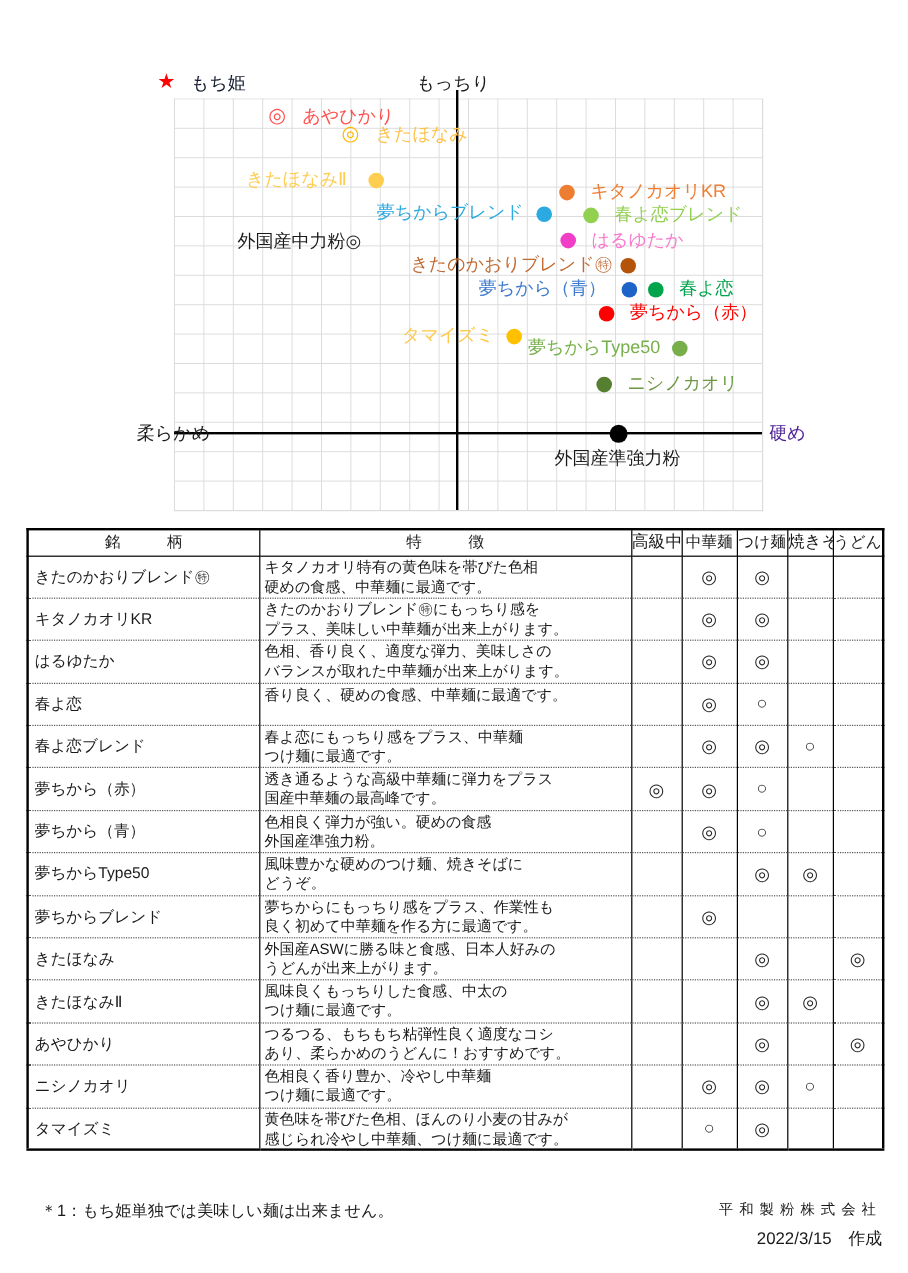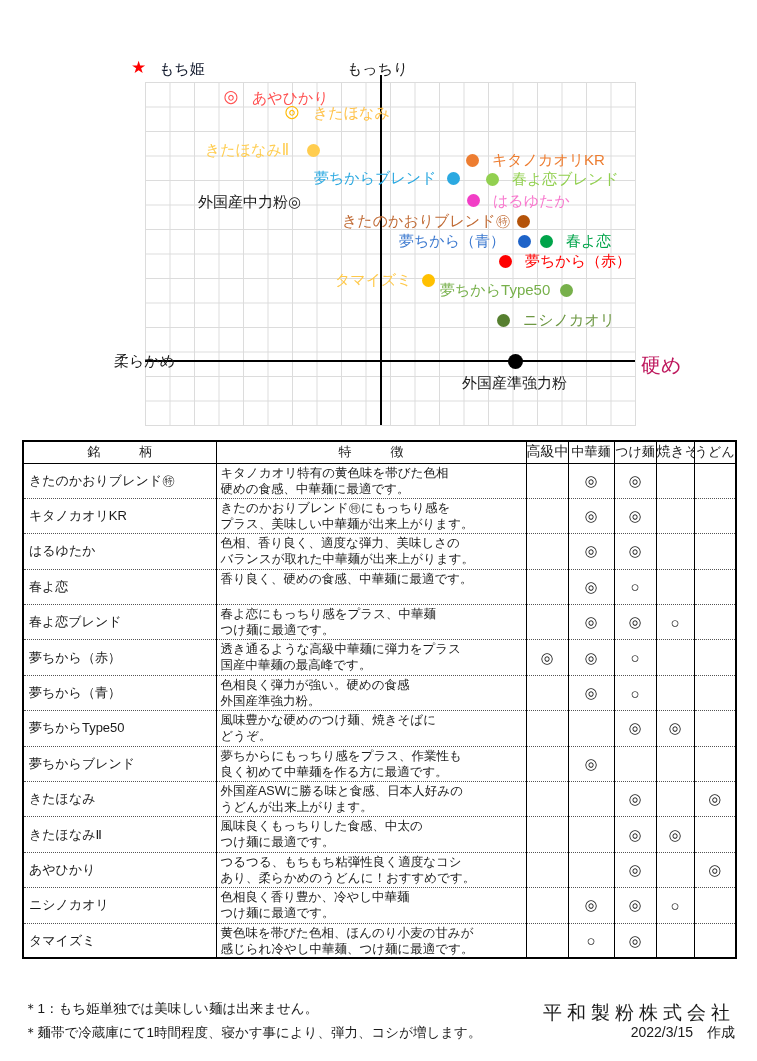--- a/index.html
+++ b/index.html
@@ -12,21 +12,21 @@
     background-image:linear-gradient(to right,#dcdcdc 1px,transparent 1px),
                      linear-gradient(to bottom,#dcdcdc 1px,transparent 1px);
     background-size:24.5px 24.5px;
     border-right:1px solid #dcdcdc;border-bottom:1px solid #dcdcdc;}
   .vaxis{position:absolute;left:380px;top:75px;width:2px;height:350px;background:#000;}
   .haxis{position:absolute;left:145px;top:360px;width:490px;height:2px;background:#000;}
   .star{position:absolute;left:131px;top:58px;font-size:17px;line-height:19px;color:#f00;}
   .legend-mochihime{position:absolute;left:159px;top:60px;font-size:15px;color:#0f172a;}
   .ax-top{position:absolute;left:347px;top:60px;font-size:15px;color:#1a1a1a;}
   .ax-left{position:absolute;left:69px;top:352px;font-size:15px;color:#1a1a1a;margin-left:45px;}
-  .ax-right{position:absolute;left:641px;top:352px;font-size:20px;color:#be185d;text-align:right;}
+  .ax-right{position:absolute;left:641px;top:352px;font-size:15px;color:#4c1d95;text-align:right;}
   .dot{position:absolute;border-radius:50%;}
   .ring{position:absolute;width:20px;font-size:17px;line-height:20px;text-align:center;}
   .plabel{position:absolute;font-size:15px;line-height:18px;white-space:nowrap;}
   .anno{position:absolute;font-size:15px;line-height:18px;white-space:nowrap;}
   
   .flour-table{position:absolute;left:22px;top:440px;width:713px;
                border-collapse:collapse;table-layout:fixed;}
   .flour-table{border:2px solid #000;}
   .flour-table th{border:1px solid #000;font-weight:normal;font-size:13px;
                   padding:1px 0;white-space:nowrap;overflow:hidden;}
@@ -36,22 +36,22 @@
   .flour-table td{border-left:1px solid #000;border-right:1px solid #000;
                   border-top:1px dotted #555;border-bottom:1px dotted #555;
                   overflow:hidden;}
   .flour-table tbody tr:first-child td{border-top:1px solid #000;}
   .flour-table tbody tr:last-child td{border-bottom:2px solid #000;}
   td.brand{font-size:13px;padding-left:5px;vertical-align:middle;white-space:nowrap;}
   td.desc{font-size:12.5px;line-height:16px;padding:1px 2px 0 4px;vertical-align:top;}
   td.rate{text-align:center;vertical-align:middle;font-size:15px;color:#222;}
   
   .footnote{position:absolute;left:24px;font-size:13.5px;white-space:nowrap;color:#1a1a1a;}
-  .fn1{top:1000px;} .fn2{top:1024px;}
-  .credit-company{position:absolute;right:22px;top:1000px;font-size:19px;
+  .fn1{top:1000px;margin-left:10px;} .fn2{top:1024px;}
+  .credit-company{position:absolute;right:22px;top:1000px;font-size:12px;
                   letter-spacing:5px;white-space:nowrap;color:#1a1a1a;font-family:Liberation Mono, monospace;}
   .credit-date{position:absolute;right:22px;top:1024px;font-size:14px;
                white-space:nowrap;color:#1a1a1a;}
 </style>
 </head>
 <body>
 
 <div class="page">
 
 
@@ -285,17 +285,16 @@
           <td class="rate"></td>
           <td class="rate">○</td>
           <td class="rate">◎</td>
           <td class="rate"></td>
           <td class="rate"></td>
         </tr>
       </tbody>
   </table>
 
   <div class="footnote fn1">＊1：もち姫単独では美味しい麺は出来ません。</div>
-  <div class="footnote fn2">＊麺帯で冷蔵庫にて1時間程度、寝かす事により、弾力、コシが増します。</div>
   <div class="credit-company">平和製粉株式会社</div>
   <div class="credit-date">2022/3/15　作成</div>
 
 </div>
 
 </body></html>

